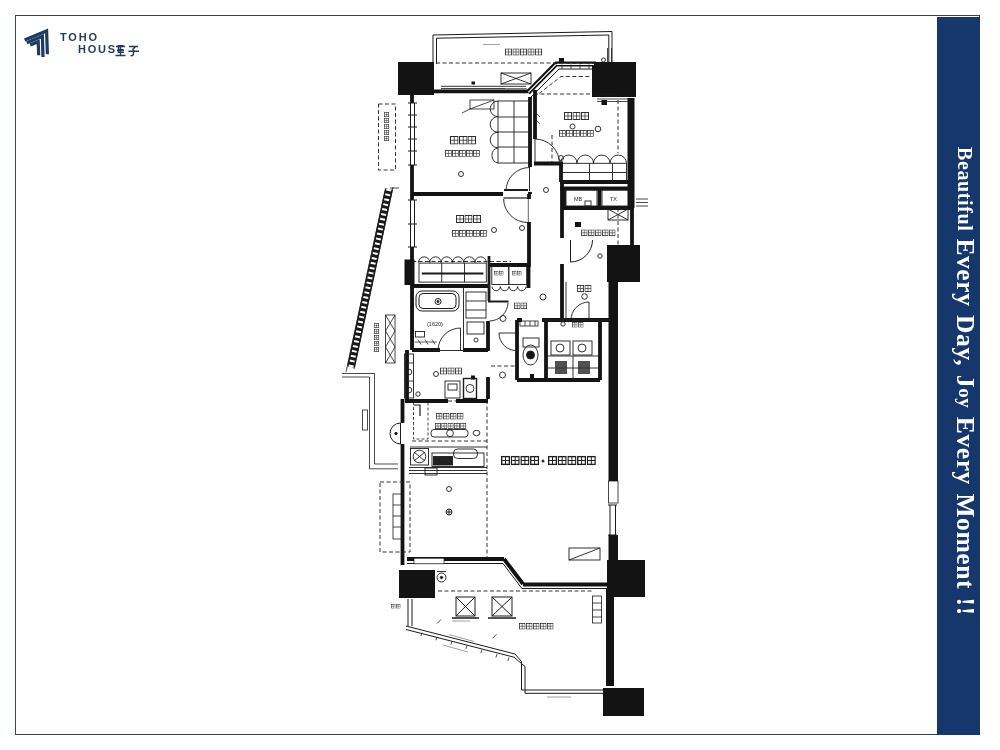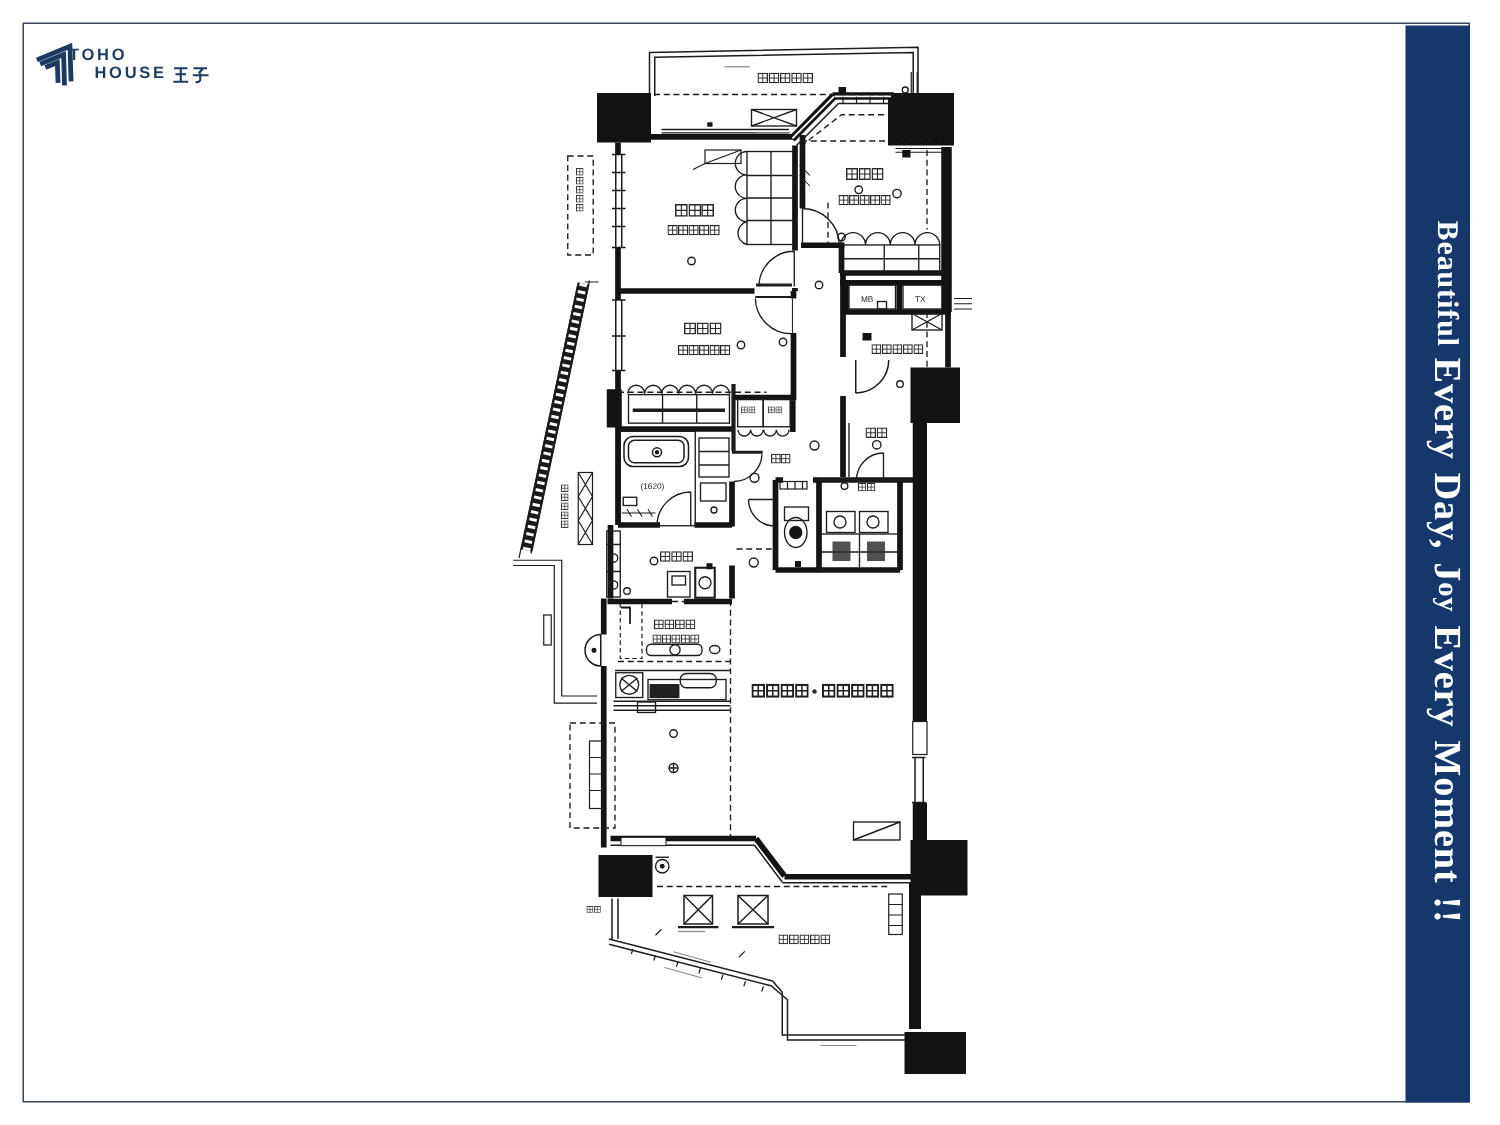--- a/index.html
+++ b/index.html
@@ -18,23 +18,23 @@
 
       <path d="M24.6,39.9 L46.6,30.9 L47.4,54.2"></path>
 
       <path d="M26.8,42.7 L42.4,36.3 L43,57"></path>
 
       <path d="M30.2,45 L38.2,41.7 L38.7,55.2"></path>
     </g>
   </svg>
 </div>
 
-<div class="abs" style="left:46px;top:31px;color:#1e3a5f;font-weight:bold;font-size:11px;letter-spacing:1.8px;font-family:'Liberation Sans',sans-serif;">TOHO</div>
-
-<div class="abs" style="left:63px;top:42.5px;color:#1e3a5f;font-weight:bold;font-size:11px;letter-spacing:1.8px;font-family:'Liberation Sans',sans-serif;">HOUSE</div>
+<div class="abs" style="left:60px;top:31px;color:#1e3a5f;font-weight:bold;font-size:11px;letter-spacing:1.8px;font-family:'Liberation Sans',sans-serif;">TOHO</div>
+
+<div class="abs" style="left:78px;top:42.5px;color:#1e3a5f;font-weight:bold;font-size:11px;letter-spacing:1.8px;font-family:'Liberation Sans',sans-serif;">HOUSE</div>
 
 <div class="abs" style="left:115px;top:43px;width:40px;height:12px;">
   <svg width="40" height="12" viewBox="0 0 40 12">
     <g stroke="#1e3a5f" stroke-width="1.4" fill="none">
       <path d="M1,1.5 H10 M2,5.5 H9 M0.5,10.5 H10.5 M5.5,1.5 V10.5"></path>
       <path d="M14,1.5 H23 M20.5,1.5 L17.5,4.8 M18.5,4.8 V8.5 A2,2 0 0 1 15.5,10.5 M13.5,6.2 H24"></path>
     </g>
   </svg>
 </div>
 

